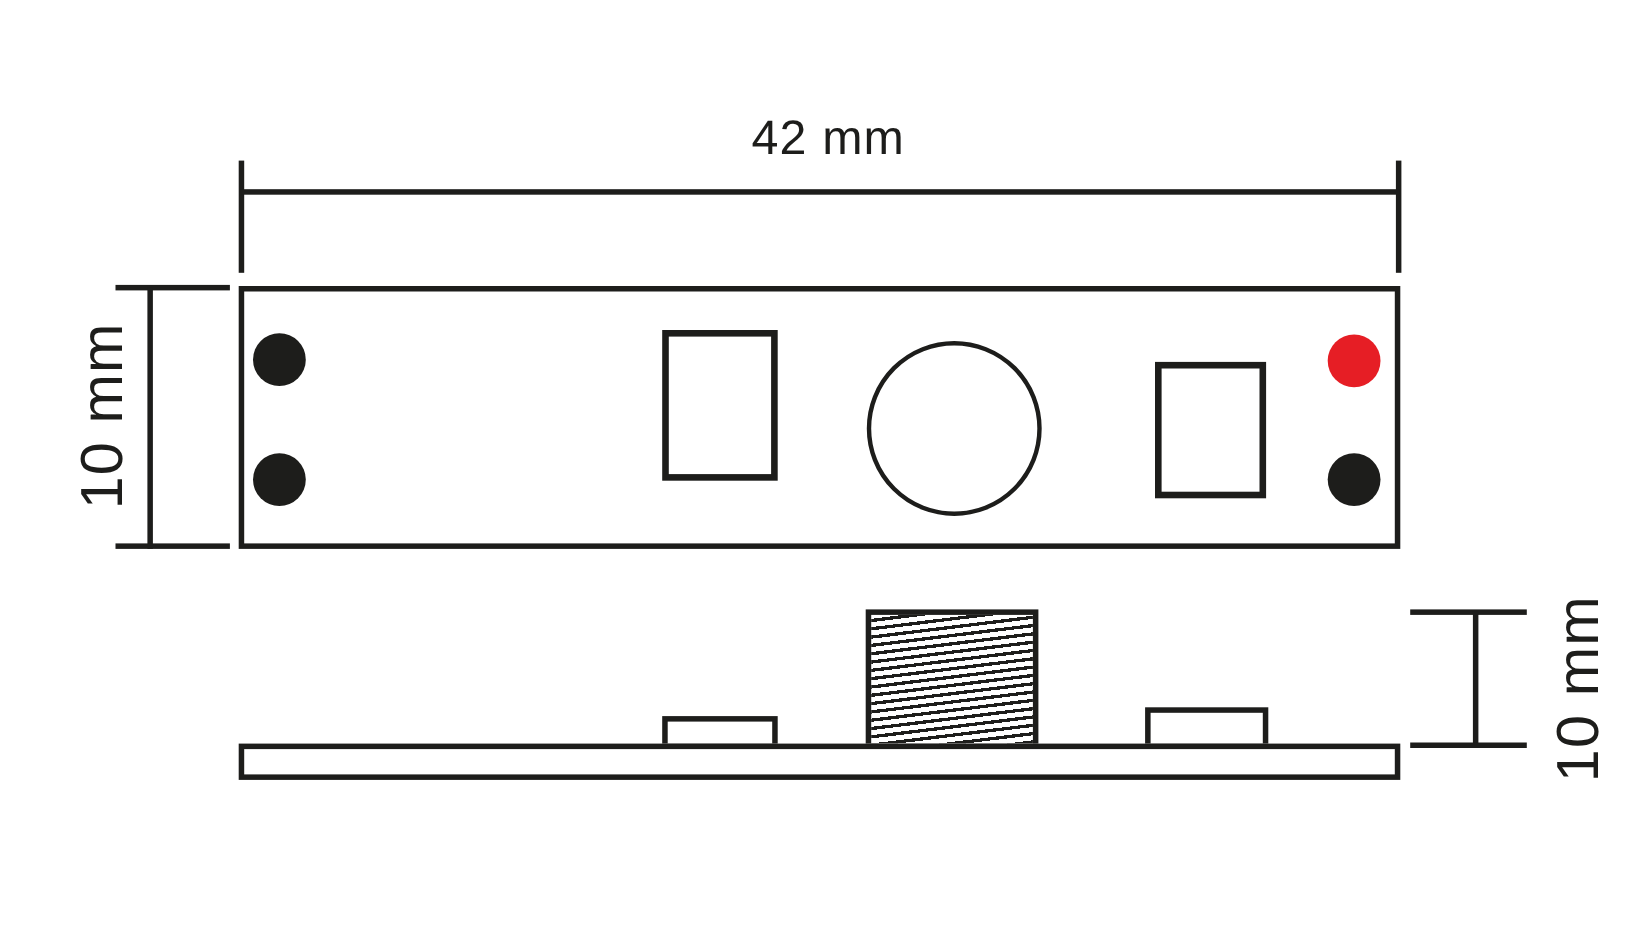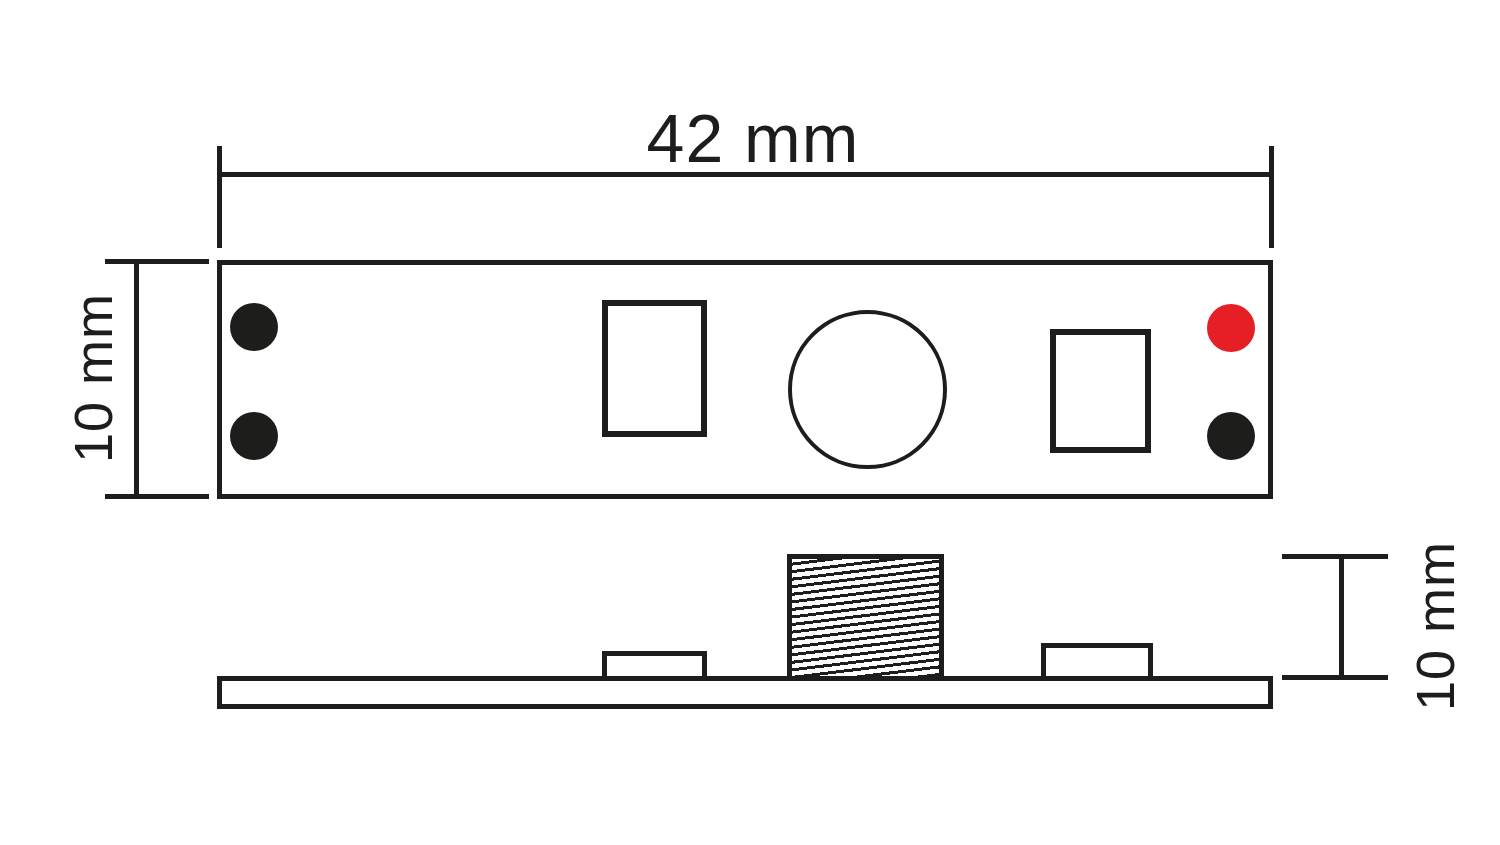--- a/index.html
+++ b/index.html
@@ -23,21 +23,21 @@
   .outline.thick{border-width:6px;}
   .circle{border-radius:50%;}
   
   .dot{position:absolute;width:48px;height:48px;border-radius:50%;background:var(--pad-dot);}
   .dot.red{background:var(--red-dot);}
   
   .dim-label{
     position:absolute;text-align:center;line-height:1;color:var(--line);
     white-space:nowrap;letter-spacing:1px;
   }
-  .dim-label.big{font-size:68px;width:300px;}
+  .dim-label.big{font-size:44px;width:300px;}
   .dim-label.small{font-size:54px;width:300px;height:60px;transform:rotate(-90deg);}
   
   .hatch{
     background:
       repeating-linear-gradient(353deg,
         var(--line) 0px, var(--line) 3px,
         var(--background) 3px, var(--background) 7.5px);
   }
 </style>
 </head>

